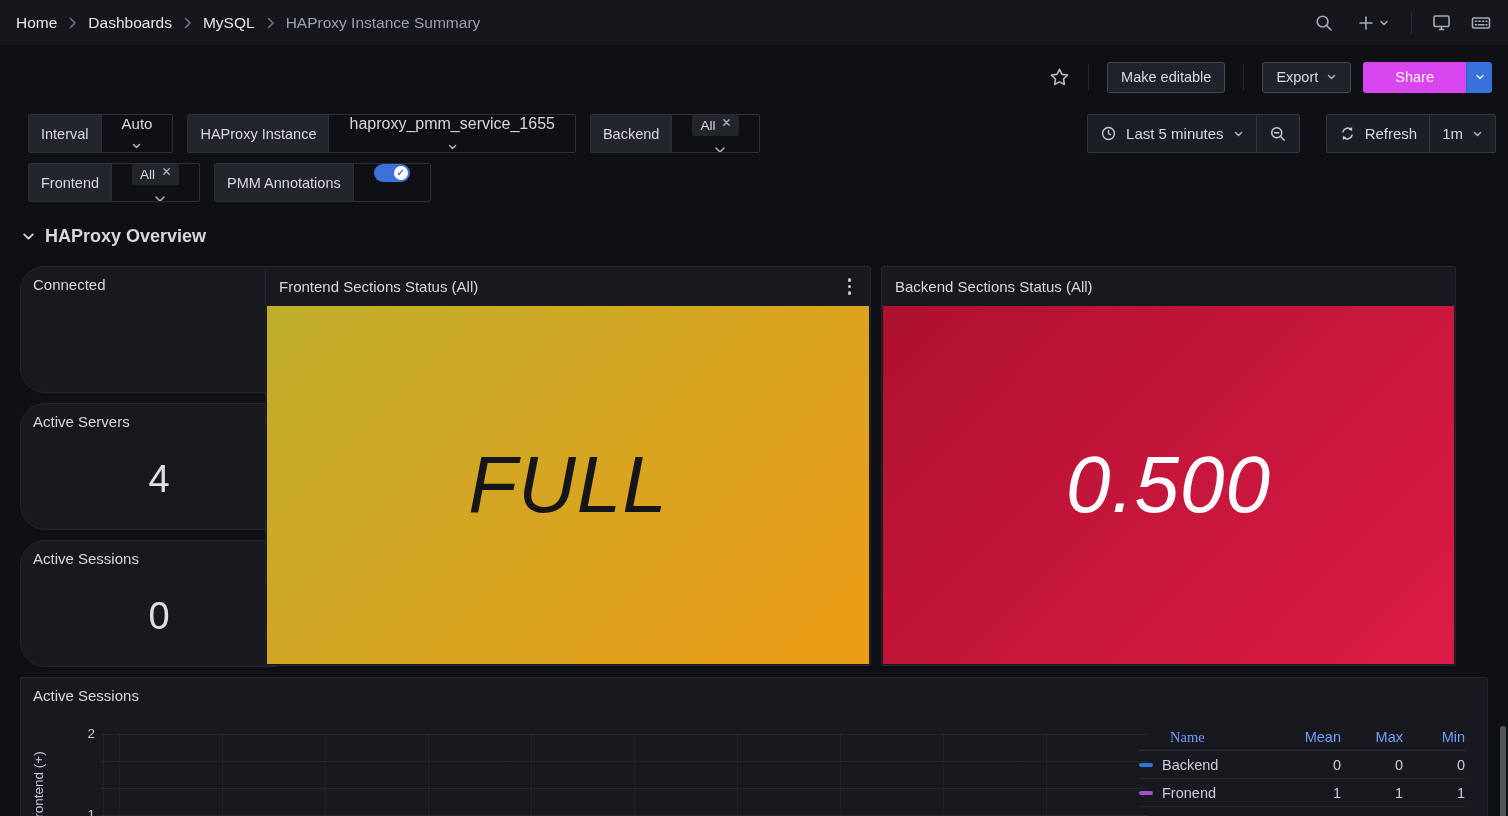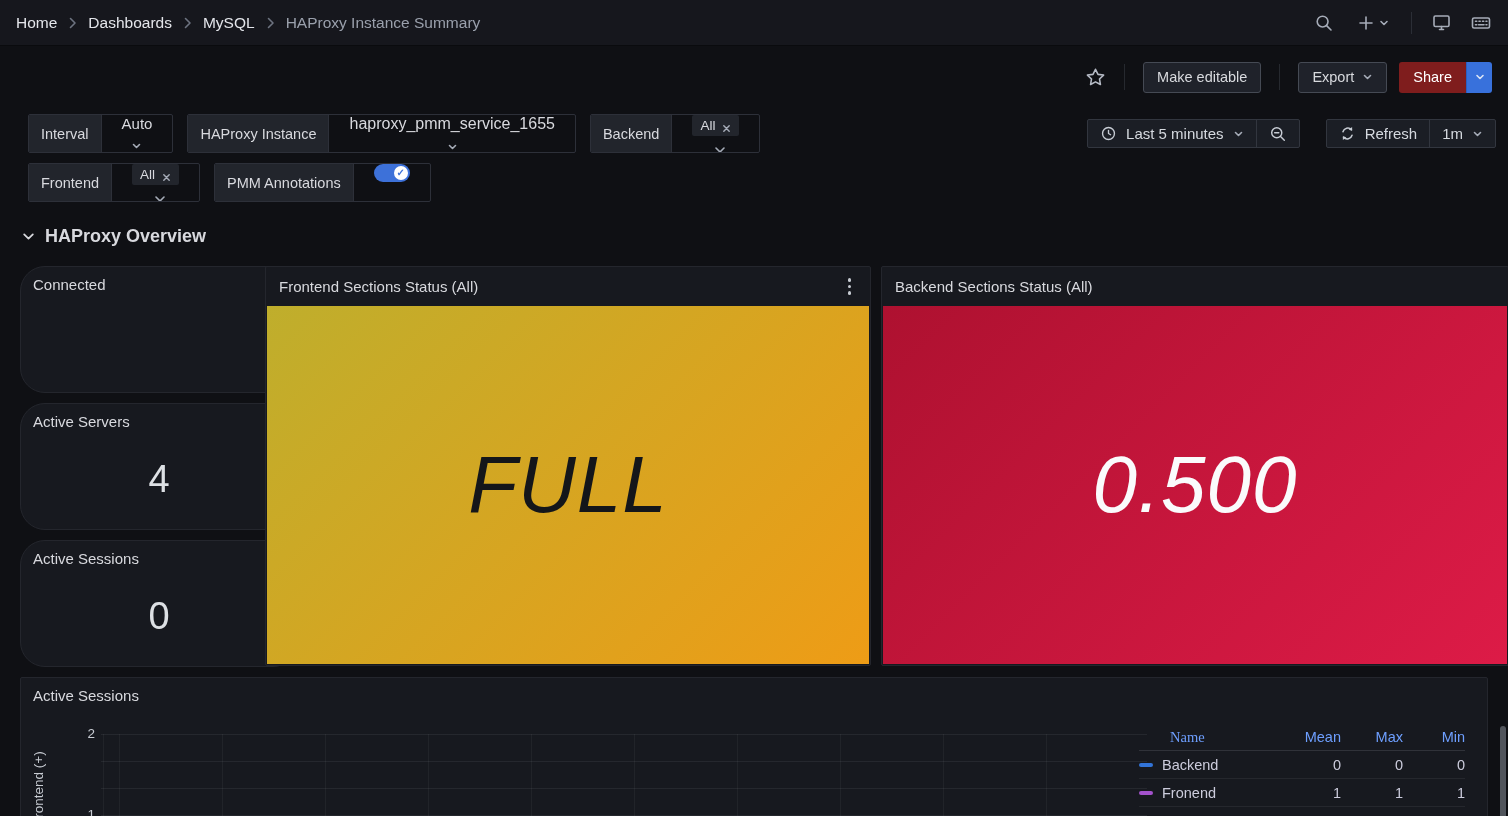--- a/index.html
+++ b/index.html
@@ -33,22 +33,22 @@
     display:flex; align-items:center; justify-content:flex-end; gap:12px; padding:0 16px;
   }
   .act-divider { width:1px; height:26px; background:#26292f; margin:0 6px; }
   .btn {
     height:31px; display:inline-flex; align-items:center; gap:8px; padding:0 13px;
     background:#1f222a; border:1px solid #454a54; border-radius:3px;
     color:#d8dade; font-size:14.5px; font-weight:500; cursor:pointer;
   }
   .btn-primary-group { display:inline-flex; height:31px; border-radius:3px; overflow:hidden; }
   .btn-primary {
-    height:31px; display:inline-flex; align-items:center; padding:0 14px;
-    background:#7f1d1d; color:#ffffff; font-size:14.5px; font-weight:500; border:none; cursor:pointer;
+    height:31px; display:inline-flex; align-items:center; padding:0 32px;
+    background:#d946ef; color:#ffffff; font-size:14.5px; font-weight:500; border:none; cursor:pointer;
   }
   .btn-primary-caret {
     width:26px; height:31px; display:flex; align-items:center; justify-content:center;
     background:#3871dc; border-left:1px solid #2b5fc0; cursor:pointer;
   }
 
   
   .filters { position:absolute; left:28px; top:114px; width:1468px; }
   .filter-row { display:flex; align-items:center; gap:14px; }
   .filter-row + .filter-row { margin-top:10px; }
@@ -59,28 +59,28 @@
   .var-label {
     display:flex; align-items:center; padding:0 12px;
     background:#22252c; color:#d8d9de; font-size:14.5px; border-right:1px solid #2d3039;
     cursor:default; white-space:nowrap;
   }
   .var-value {
     display:flex; align-items:center; gap:10px; padding:0 20px;
     color:#d8d9de; font-size:15px; cursor:pointer; white-space:nowrap;flex-direction:column;
   }
   .chip {
-    display:inline-flex; align-items:flex-end; gap:7px; padding:3px 8px;
+    display:inline-flex; align-items:flex-start; gap:7px; padding:3px 8px;
     background:#22252c; border-radius:2px; font-size:13.5px; color:#d8d9de; cursor:pointer;
   }
   .muted-icon { display:flex; align-items:center; color:#9aa0ac; }
   .spacer { flex:1; }
 
   .picker-group {
-    display:inline-flex; align-items:stretch; height:29px;
+    display:inline-flex; align-items:stretch; height:39px;
     background:#1b1e25; border:1px solid #32363f; border-radius:2px; overflow:hidden;
   }
   .picker-seg {
     display:flex; align-items:center; gap:9px; padding:0 12px;
     font-size:15px; font-weight:500; color:#d5d9df; cursor:pointer;
   }
   .picker-seg + .picker-seg { border-left:1px solid #32363f; }
 
   .toggle {
     position:relative; width:36px; height:18px; border-radius:9px; background:#3d71d9; cursor:pointer;
@@ -373,21 +373,21 @@
         <i></i>
         <i></i>
         <i></i>
       </span>
   </div>
   <div class="bigstat-body" style="background: linear-gradient(135deg, rgb(191, 174, 44), rgb(238, 156, 22));">
     <span class="bigstat-value" style="color: rgb(20, 22, 26);">FULL</span>
   </div>
 </div>
 
-<div class="panel bigstat" style="left:881px; width:628px">
+<div class="panel bigstat" style="left:881px; width:575px">
   <div class="bigstat-head">
     <span class="panel-title">Backend Sections Status (All)</span>
   </div>
   <div class="bigstat-body" style="background: linear-gradient(135deg, rgb(174, 17, 48), rgb(221, 27, 71));">
     <span class="bigstat-value" style="color: rgb(250, 251, 252);">0.500</span>
   </div>
 </div>
 
 <div class="panel chart-panel">
   <div class="panel-title chart-title">Active Sessions</div>

